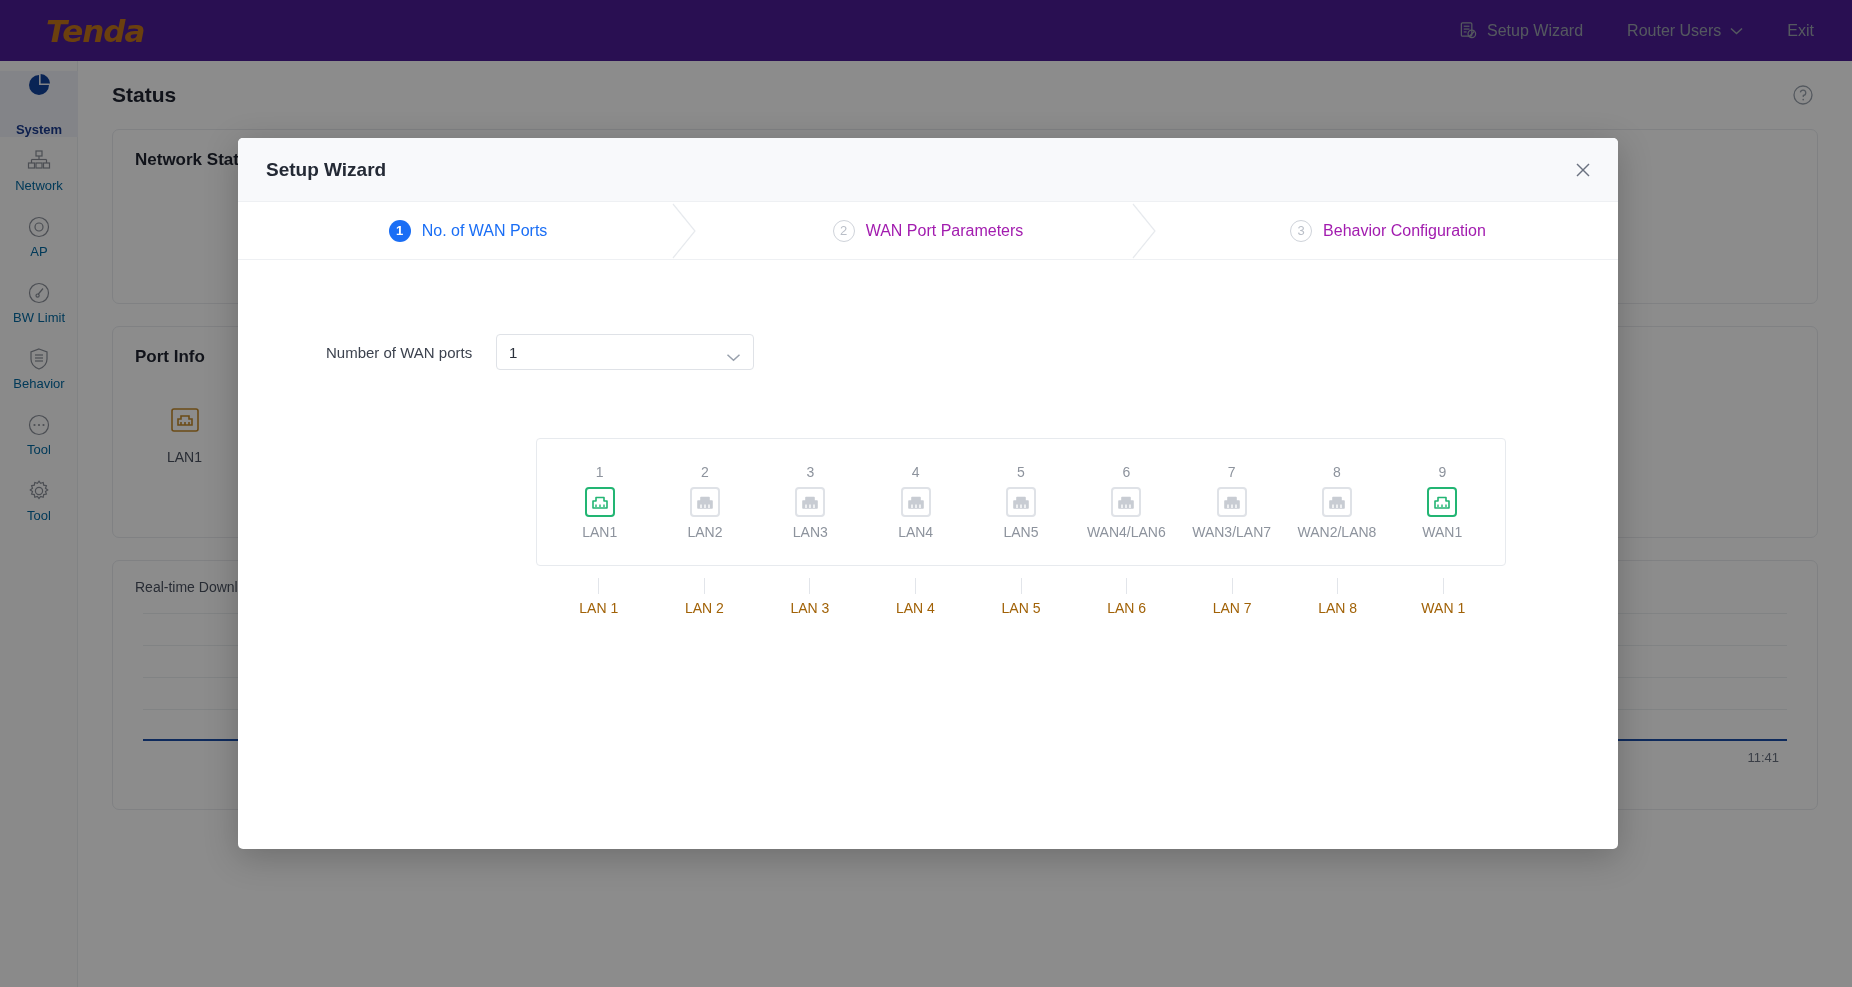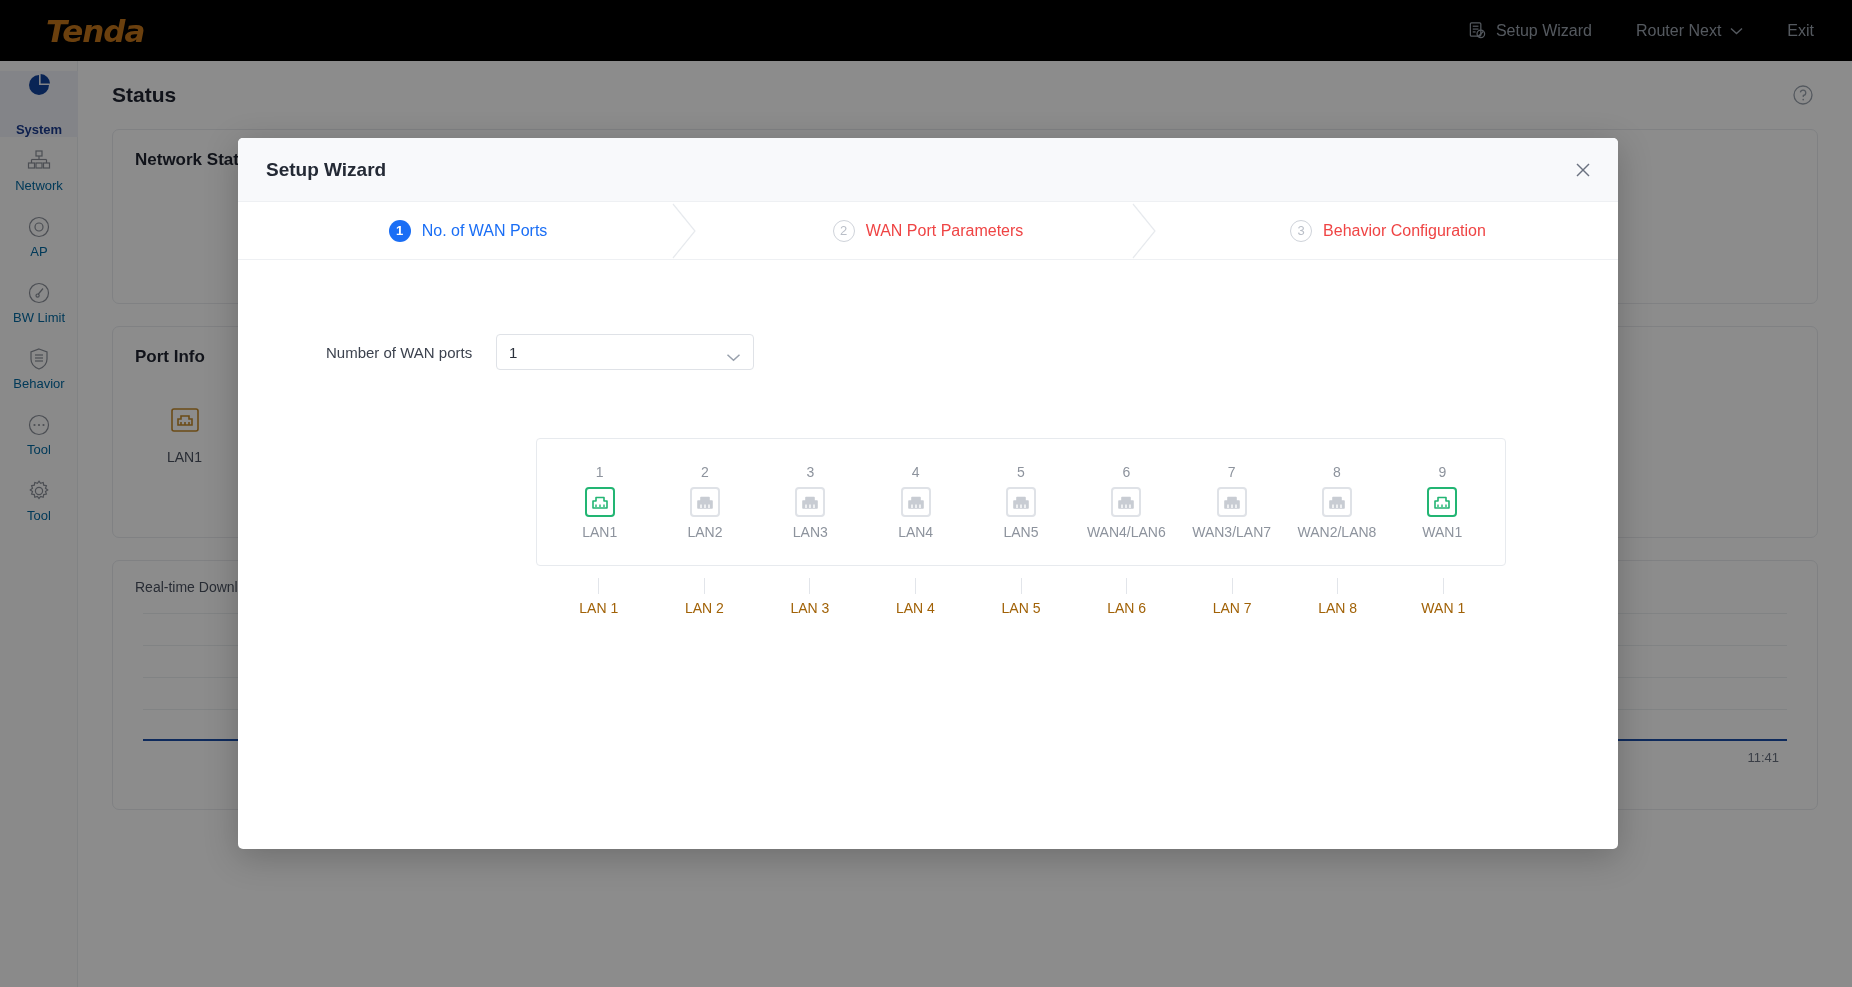--- a/index.html
+++ b/index.html
@@ -7,21 +7,21 @@
     width: 1852px; height: 987px;
     font-family: "Liberation Sans", sans-serif;
     overflow: hidden;
     background: #ffffff;
   }
   #app { position: relative; width: 1852px; height: 987px; }
 
   
   .topbar {
     position: absolute; left: 0; top: 0; width: 1852px; height: 61px;
-    background: #000000; display: flex; align-items: center;
+    background: #4c1d95; display: flex; align-items: center;
   }
   .brand {
     margin-left: 46px; color: #c4751a; font-size: 31px;
     font-weight: 700; font-style: italic; letter-spacing: -1px;
     font-family: "DejaVu Sans", sans-serif;
   }
   .topnav { margin-left: auto; display: flex; align-items: center; gap: 44px; margin-right: 38px; }
   .topnav-item {
     color: #9aa2ad; font-size: 16px; display: flex; align-items: center; gap: 9px; cursor: pointer;
   }
@@ -114,21 +114,21 @@
   }
   .step-num {
     width: 22px; height: 22px; border-radius: 50%;
     display: flex; align-items: center; justify-content: center;
     font-size: 13px; font-weight: 700;
   }
   .step.active .step-num { background: #1a6ef5; color: #fff; }
   .step.idle .step-num { border: 1px solid #cfd3da; color: #b9bec7; font-weight: 400; }
   .step-label { font-size: 16px; }
   .step.active .step-label { color: #1a6ef5; }
-  .step.idle .step-label { color: #ef4444; }
+  .step.idle .step-label { color: #a21caf; }
   .step-sep {
     position: absolute; right: -1px; top: 0; width: 30px; height: 100%;
     pointer-events: none;
   }
 
   
   .modal-body { flex: 1; position: relative; }
 
   .field-row {
     display: flex; align-items: center; margin: 74px 0 0 88px;
@@ -193,21 +193,21 @@
             <line x1="5" y1="8.5" x2="11" y2="8.5"></line>
             <line x1="5" y1="11.5" x2="8" y2="11.5"></line>
             <circle cx="13.5" cy="13.5" r="4"></circle>
             <line x1="11" y1="16" x2="16" y2="11"></line>
           </svg>
         </span>
         <span>Setup Wizard</span>
       </div>
 
       <div class="topnav-item">
-        <span>Router Next</span>
+        <span>Router Users</span>
         <span class="chev">
           <svg width="13" height="8" viewBox="0 0 13 8" fill="none" stroke="#9aa2ad" stroke-width="1.4">
             <polyline points="1,1.5 6.5,6.5 12,1.5"></polyline>
           </svg>
         </span>
       </div>
 
       <div class="topnav-item">
         <span>Exit</span>
       </div>

